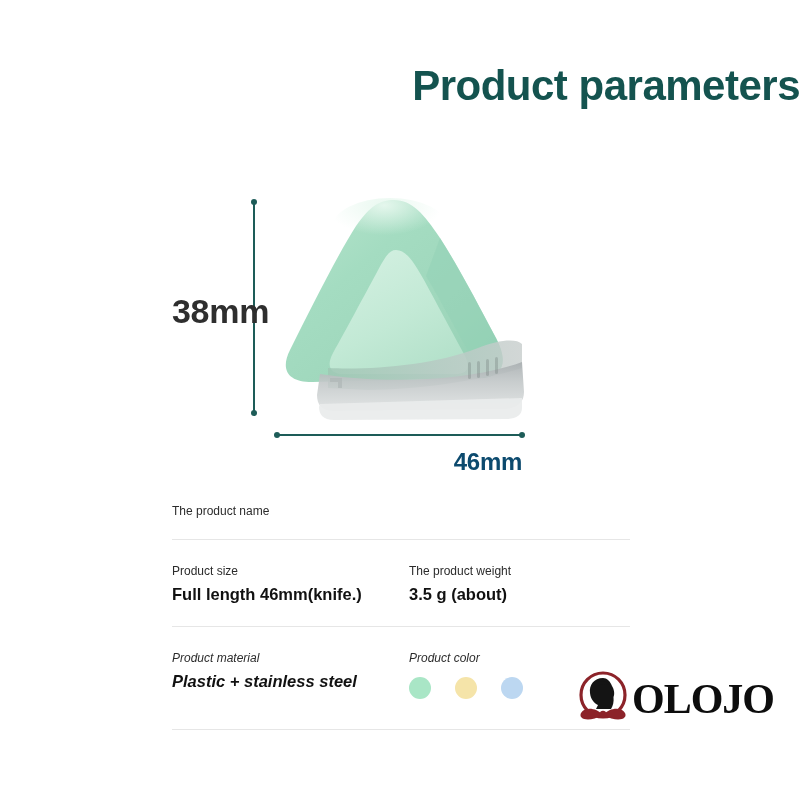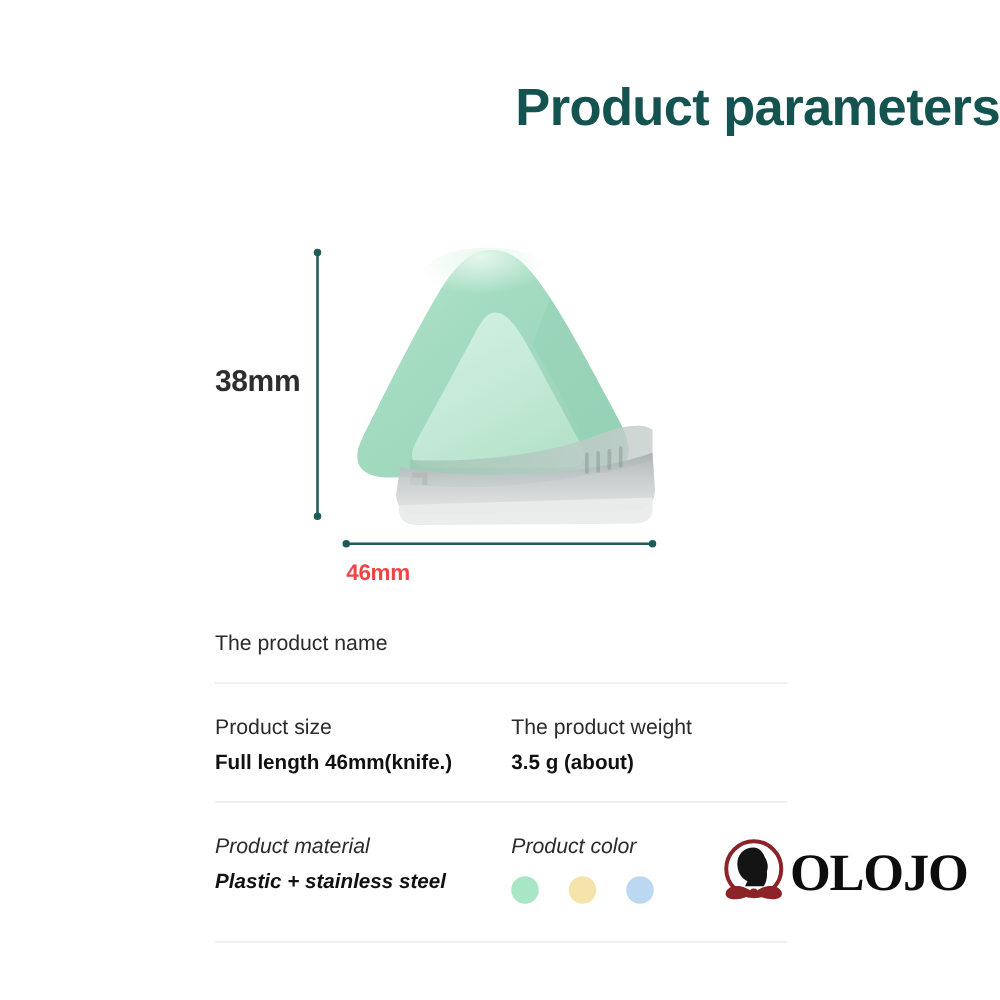--- a/index.html
+++ b/index.html
@@ -58,21 +58,21 @@
     border-radius: 50%;
     background: #1d5c58;
   }
   .dim-v-line::before { top: -3px; }
   .dim-v-line::after  { bottom: -3px; }
 
   .dim-v-label {
     position: absolute;
     left: 172px;
     top: 112px;
-    font-size: 24px;
+    font-size: 34px;
     font-weight: bold;
     color: #2e2e2e;
     letter-spacing: -0.3px;
   }
 
   
   .dim-h-line {
     position: absolute;
     left: 277px;
     top: 254px;
@@ -91,24 +91,24 @@
     background: #1d5c58;
   }
   .dim-h-line::before { left: -3px; }
   .dim-h-line::after  { right: -3px; }
 
   .dim-h-label {
     position: absolute;
     left: 277px;
     top: 268px;
     width: 245px;
-    text-align: left;
-    font-size: 18px;
-    font-weight: bold;
-    color: #ef4444;
+    text-align: right;
+    font-size: 24px;
+    font-weight: bold;
+    color: #0c4a6e;
     letter-spacing: -0.3px;
   }
 
   .product-art {
     position: absolute;
     left: 272px;
     top: 12px;
     width: 262px;
     height: 235px;
   }
@@ -125,21 +125,21 @@
     display: flex;
     padding: 6px 0 18px 0;
     border-bottom: 1px solid #e6e6e6;
   }
   .spec-row.last { border-bottom: 1px solid #e6e6e6; font-style: italic; }
   .spec-row:first-child { padding-top: 4px; }
   .spec-cell { width: 50%; box-sizing: border-box; }
   .spec-cell.full { width: 100%; }
   .spec-cell.right { padding-left: 8px; }
   .spec-label {
-    font-size: 17px;
+    font-size: 12px;
     color: #2b2b2b;
     line-height: 1.55;
     font-weight: normal;
   }
   .spec-value {
     font-size: 16.5px;
     color: #111111;
     font-weight: bold;
     line-height: 1.55;
     margin-top: 2px;

